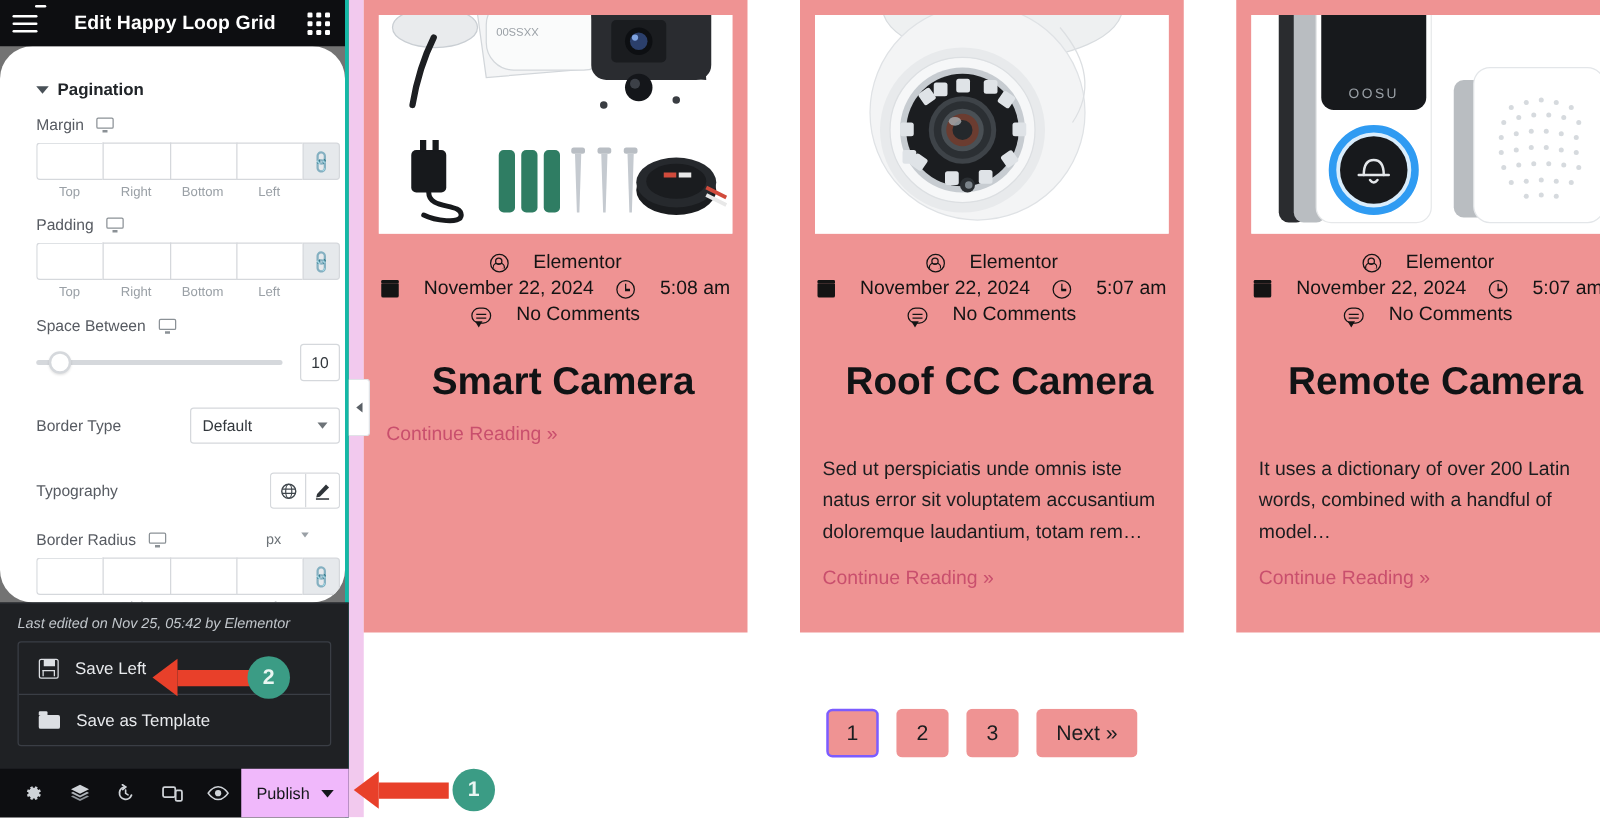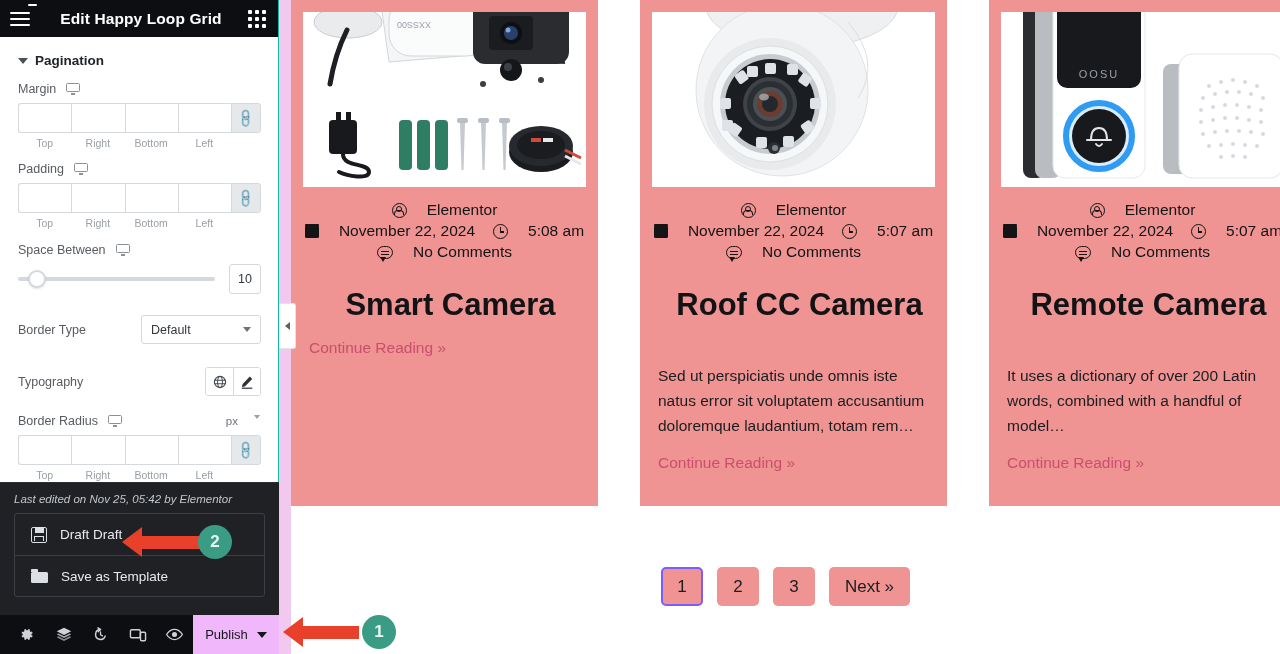--- a/index.html
+++ b/index.html
@@ -9,21 +9,21 @@
     font-family: "Liberation Sans", sans-serif;
     background: #ffffff;
   }
   .screen { position: relative; width: 1280px; height: 654px; }
 
   
   .panel {
     position: absolute; left: 0; top: 0;
     width: 279px; height: 654px;
     background: #737373;
-    border-right: 1px solid #14b8a6;
+    border-right: 3px solid #14b8a6;
     z-index: 20;
   }
   .panel-header {
     position: relative;
     height: 37px;
     background: #0d0e11;
     display: flex; align-items: center;
     padding: 0 10px;
   }
   .hamburger { position: relative; width: 26px; height: 26px; display:flex; flex-direction:column; justify-content:center; gap:4px; cursor:pointer; }
@@ -33,21 +33,21 @@
   .hamburger span:nth-child(3){ width:20px; }
   .ham-dot { position:absolute; right:-1px; top:-2px; width:9px; height:9px; border-radius:50%; background:#d6a5e8; }
   .panel-title {
     flex:1; text-align:center;
     color:#fff; font-size:15.5px; font-weight:700;
     letter-spacing:.1px;
   }
   .grid-icon { width:22px; height:22px; display:grid; grid-template-columns:repeat(3,4px); grid-template-rows:repeat(3,4px); gap:3px; justify-content:center; align-content:center; cursor:pointer; }
   .grid-icon i { display:block; width:4px; height:4px; background:#fff; border-radius:1px; }
 
-  .panel-body { height: 445px; overflow:hidden; background:#fff; padding: 0; }
+  .panel-body { height: 445px; overflow:hidden; background:#fff; padding: 11px; border-radius: 26px; }
 
   .section-head {
     display:flex; align-items:center; gap:7px;
     padding: 16px 18px 10px 18px;
   }
   .caret-down {
     width:0;height:0;border-left:5px solid transparent;border-right:5px solid transparent;border-top:6px solid #495157;
   }
   .section-head .t { font-size:13.5px; font-weight:700; color:#212529; }
 
@@ -661,21 +661,21 @@
 
     <div class="panel-footer">
       <div class="last-edited">Last edited on Nov 25, 05:42 by Elementor</div>
       <div class="save-menu">
         <div class="save-item">
           <span class="floppy">
             <span class="body"></span>
               <span class="top"></span>
               <span class="bot"></span>
           </span>
-          <span class="lab">Draft Draft</span>
+          <span class="lab">Save Left</span>
         </div>
         <div class="save-item">
           <span class="folder">
             <span class="tab"></span>
               <span class="bd"></span>
           </span>
           <span class="lab">Save as Template</span>
         </div>
       </div>
 

